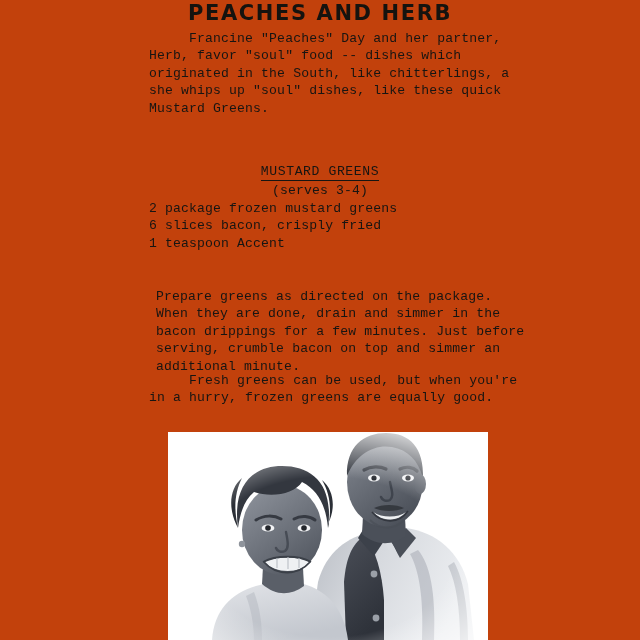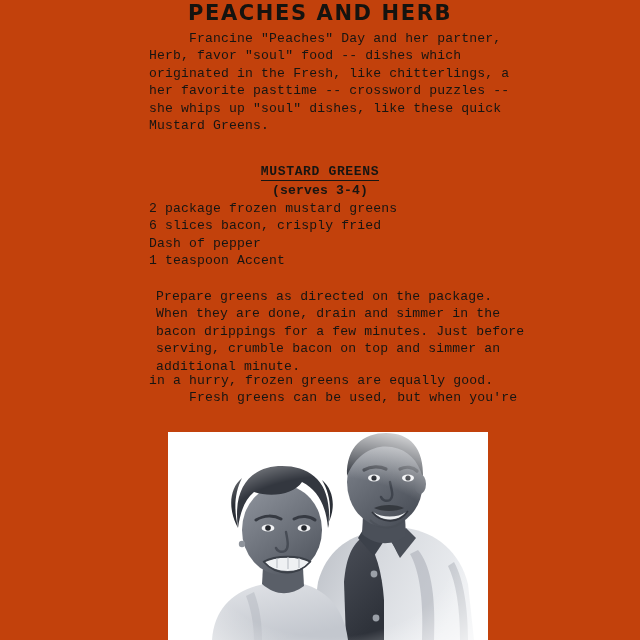--- a/index.html
+++ b/index.html
@@ -60,21 +60,20 @@
     position: absolute;
     top: 163px;
     left: 0;
     width: 640px;
     text-align: center;
     font-family: "Liberation Mono", "DejaVu Sans Mono", monospace;
     font-size: 13.1px;
     line-height: 17.4px;
     color: #171512;
     letter-spacing: 0.15px;
-    font-weight: bold;
   }
   .recipe-title {
     display: inline-block;
     border-bottom: 1px solid #171512;
     padding-bottom: 0px;
     letter-spacing: 0.6px;
   }
   .recipe-serves { display: block; margin-top: 1px; }
 
   
@@ -105,49 +104,47 @@
 </head>
 <body>
 
 <div class="page">
 
   <div class="title">PEACHES AND HERB</div>
 
   <div class="body-text" id="intro-paragraph">
     <span class="line">     Francine "Peaches" Day and her partner,</span>
     <span class="line">Herb, favor "soul" food -- dishes which</span>
-    <span class="line">originated in the Fresh, like chitterlings, a</span>
-    <span class="line">her favorite pasttime -- crossword puzzles --</span>
+    <span class="line">originated in the South, like chitterlings, a</span>
     <span class="line">she whips up "soul" dishes, like these quick</span>
     <span class="line">Mustard Greens.</span>
   </div>
 
   <div class="recipe-heading-block">
     <span class="recipe-title">MUSTARD GREENS</span>
     <span class="recipe-serves">(serves 3-4)</span>
   </div>
 
   <ul class="body-text" id="ingredients-list">
     <li>2 package frozen mustard greens</li>
     <li>6 slices bacon, crisply fried</li>
-    <li>Dash of pepper</li>
     <li>1 teaspoon Accent</li>
   </ul>
 
   <div class="body-text" id="directions-paragraph">
     <span class="line">Prepare greens as directed on the package.</span>
     <span class="line">When they are done, drain and simmer in the</span>
     <span class="line">bacon drippings for a few minutes. Just before</span>
     <span class="line">serving, crumble bacon on top and simmer an</span>
     <span class="line">additional minute.</span>
   </div>
 
   <div class="body-text" id="closing-paragraph">
+    <span class="line">     Fresh greens can be used, but when you're</span>
     <span class="line">in a hurry, frozen greens are equally good.</span>
-    <span class="line">     Fresh greens can be used, but when you're</span>
   </div>
 
   <div class="photo">
     <svg width="320" height="208" viewBox="0 0 320 208">
       <defs>
         <radialGradient id="vig" cx="50%" cy="60%" r="70%">
           <stop offset="55%" stop-color="#ffffff" stop-opacity="0"></stop>
           <stop offset="100%" stop-color="#ffffff" stop-opacity="1"></stop>
         </radialGradient>
         <linearGradient id="cardiGrad" x1="0" y1="0" x2="1" y2="0.3">

